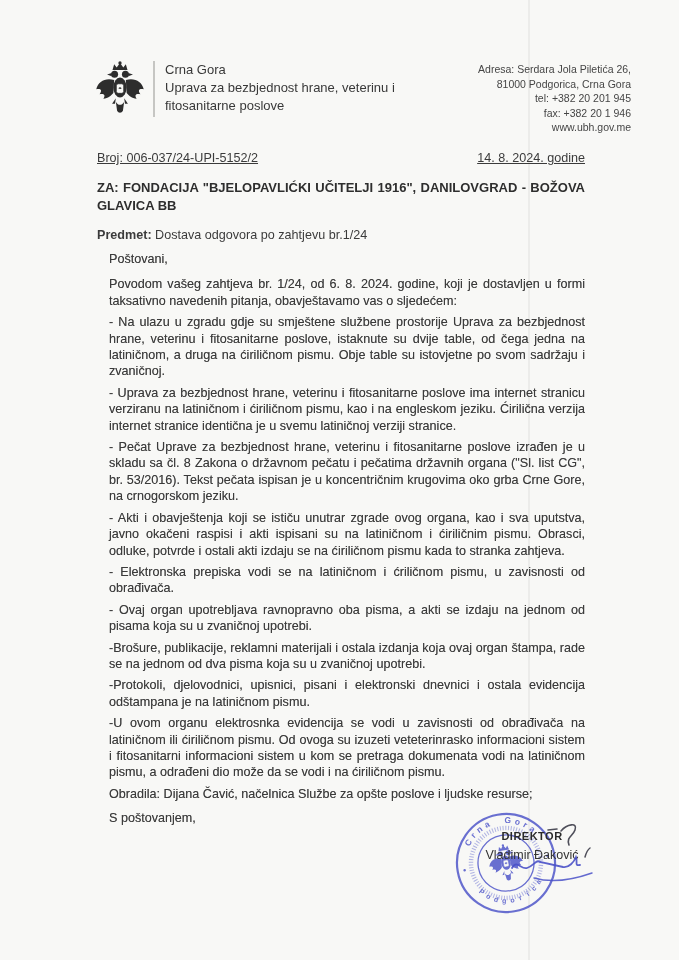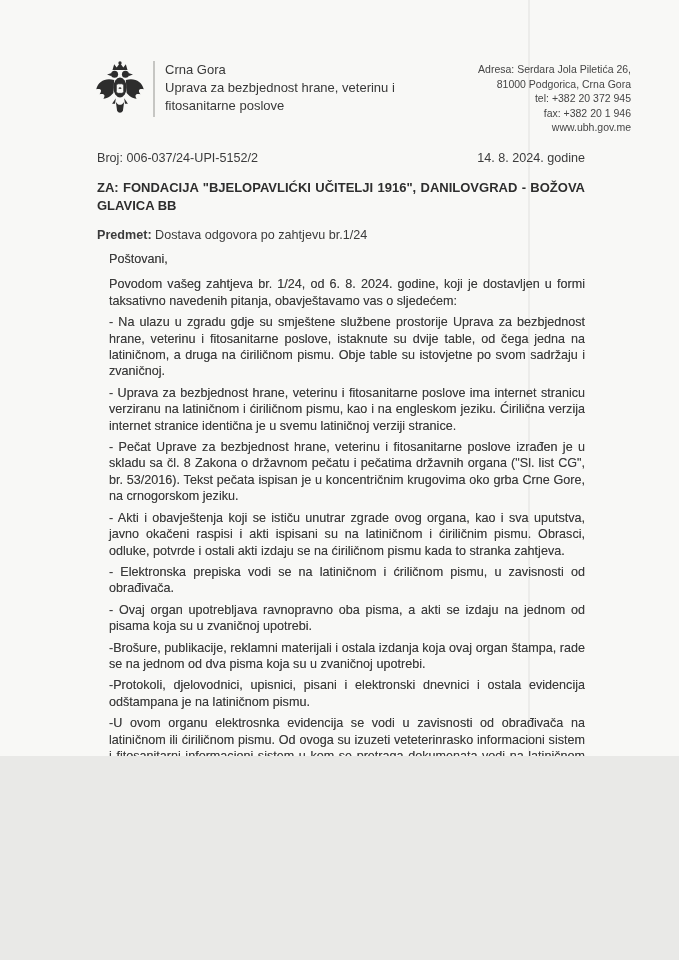--- a/index.html
+++ b/index.html
@@ -1,34 +1,34 @@
 <!DOCTYPE html>
 <html><head>
 <meta charset="utf-8">
 <style>
   html,body{margin:0;padding:0;background:#e9e9e7;}
   .page{
-    position:relative;width:679px;height:756px;margin:0 auto;
+    position:relative;width:679px;height:960px;margin:0 auto;
     background:#f8f8f6;overflow:hidden;
     font-family:"Liberation Sans", sans-serif;
     color:#3b3b3b;
   }
   .scan-line{position:absolute;left:528px;top:0;width:1.5px;height:100%;
     background:rgba(100,100,100,0.08);}
   
   .header{position:absolute;top:60px;left:95px;display:flex;align-items:flex-start;}
   .coat{width:50px;height:60px;color:#2d2d2d;flex:0 0 auto;}
   .header-divider{width:2px;height:56px;background:#c6c6c3;margin:1px 10px 0 8px;}
   .org{font-size:13px;line-height:18px;color:#383838;padding-top:1px;}
   .org-line{white-space:nowrap;}
   .address{position:absolute;top:62px;right:48px;text-align:right;
     font-size:10.5px;line-height:14.6px;color:#454545;}
   
   .ref-row{position:absolute;top:151px;left:97px;width:488px;
-    display:flex;justify-content:space-between;font-size:12.6px;}
+    display:flex;justify-content:space-between;font-size:12.6px;text-decoration:underline;}
   
   .recipient{position:absolute;top:179px;left:97px;width:488px;
     font-weight:bold;font-size:13px;line-height:18px;color:#2e2e2e;}
   .recipient-line1{text-align:justify;text-align-last:justify;}
   
   .subject{position:absolute;top:228px;left:97px;font-size:12.6px;}
   .subject .lbl{font-weight:bold;}
   
   .body{position:absolute;top:251px;left:97px;width:488px;
     font-size:12.6px;line-height:16.4px;}
@@ -79,21 +79,21 @@
     <div class="org">
       <div class="org-line">Crna Gora</div>
       <div class="org-line">Uprava za bezbjednost hrane, veterinu i</div>
       <div class="org-line">fitosanitarne poslove</div>
     </div>
   </div>
 
   <div class="address">
     <div>Adresa: Serdara Jola Piletića 26,</div>
     <div>81000 Podgorica, Crna Gora</div>
-    <div>tel: +382 20 372 945</div>
+    <div>tel: +382 20 201 945</div>
     <div>fax: +382 20 1 946</div>
     <div>www.ubh.gov.me</div>
   </div>
 
   <div class="ref-row">
     <span>Broj: 006-037/24-UPI-5152/2</span>
     <span>14. 8. 2024. godine</span>
   </div>
 
   <div class="recipient">

